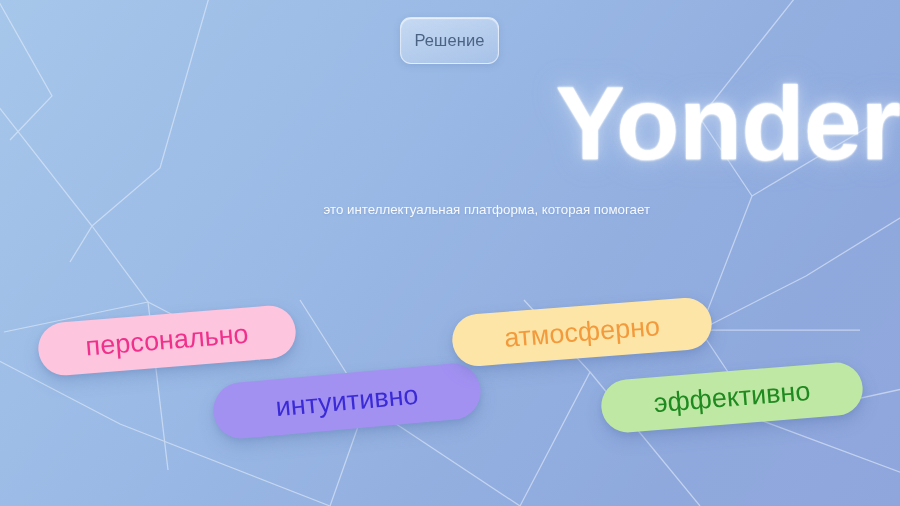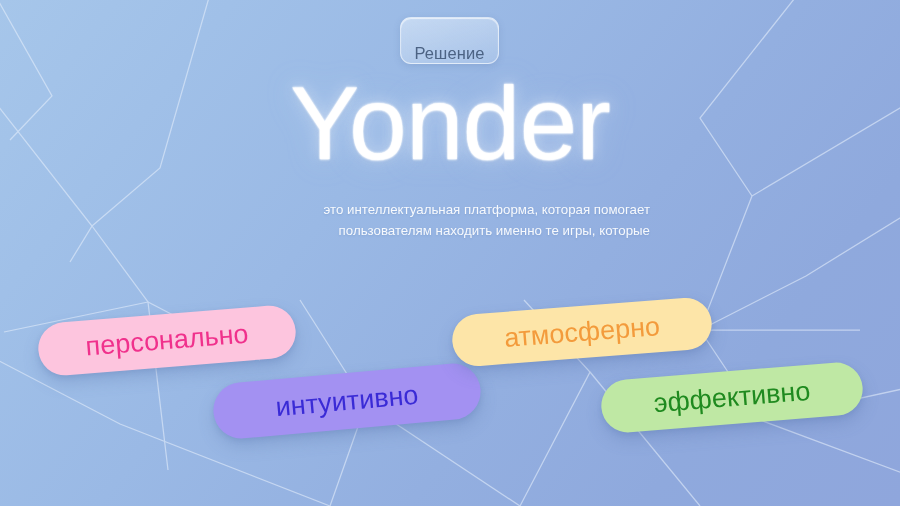--- a/index.html
+++ b/index.html
@@ -39,40 +39,40 @@
     top: 17px;
     width: 97px;
     height: 45px;
     border-radius: 11px;
     background: linear-gradient(165deg, rgba(224,236,250,0.62), rgba(188,210,238,0.40));
     border: 1px solid rgba(255,255,255,0.55);
     box-shadow:
       0 2px 7px rgba(70,100,150,0.18),
       inset 0 1px 1px rgba(255,255,255,0.65);
     display: flex;
-    align-items: flex-end;
+    align-items: center;
     justify-content: center;
     backdrop-filter: blur(5px);
   }
   .glass-btn span {
     font-size: 16.5px;
     color: #4c6384;
     letter-spacing: 0.1px;
     white-space: nowrap;
   }
 
   
   .hero-title {
     position: absolute;
     left: 0;
     right: 0;
     top: 71px;
-    text-align: center;
+    text-align: right;
     font-size: 104px;
-    font-weight: 400;
+    font-weight: 700;
     line-height: 1.0;
     letter-spacing: -1px;
     color: rgba(255,255,255,0.52);
     text-shadow:
       0 0 1px rgba(255,255,255,0.95),
       0 1px 2px rgba(255,255,255,0.8),
       0 -1px 2px rgba(255,255,255,0.55),
       0 0 14px rgba(255,255,255,0.45),
       0 0 30px rgba(210,230,255,0.35),
       0 3px 8px rgba(110,145,200,0.30);
@@ -155,21 +155,20 @@
   </svg>
 
   <div class="glass-btn">
     <span>Решение</span>
   </div>
 
   <div class="hero-title">Yonder</div>
 
   <div class="hero-sub">
     <div>это интеллектуальная платформа, которая помогает</div>
-    <div>пользователям находить именно те игры, которые</div>
   </div>
 
   <div class="pill pill-personal">
     <span>персонально</span>
   </div>
   <div class="pill pill-intuitive">
     <span>интуитивно</span>
   </div>
   <div class="pill pill-atmospheric">
     <span>атмосферно</span>

